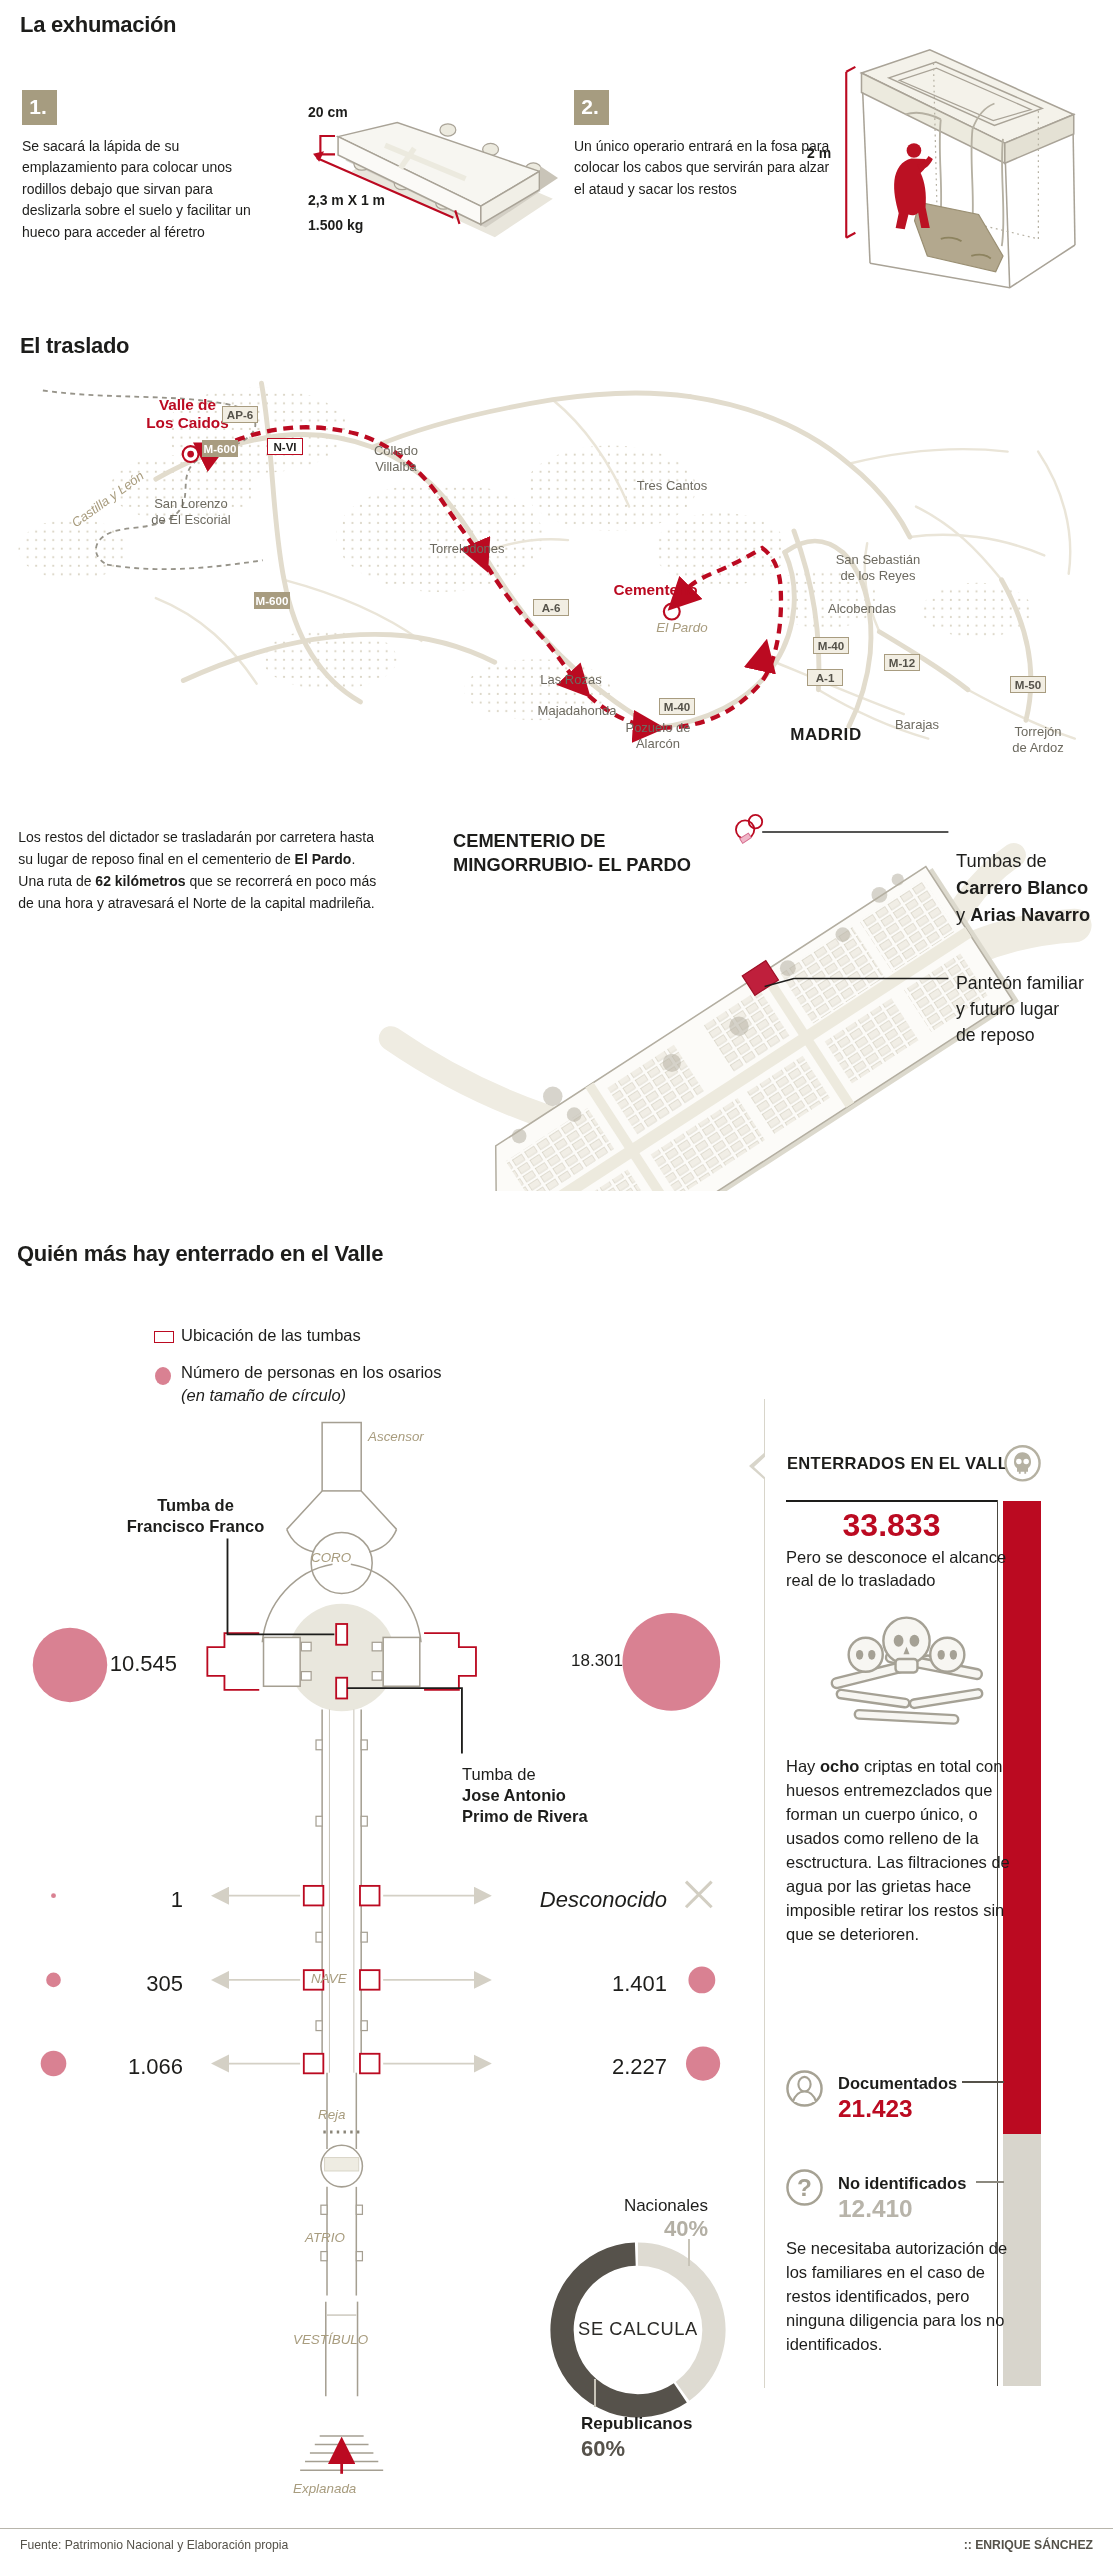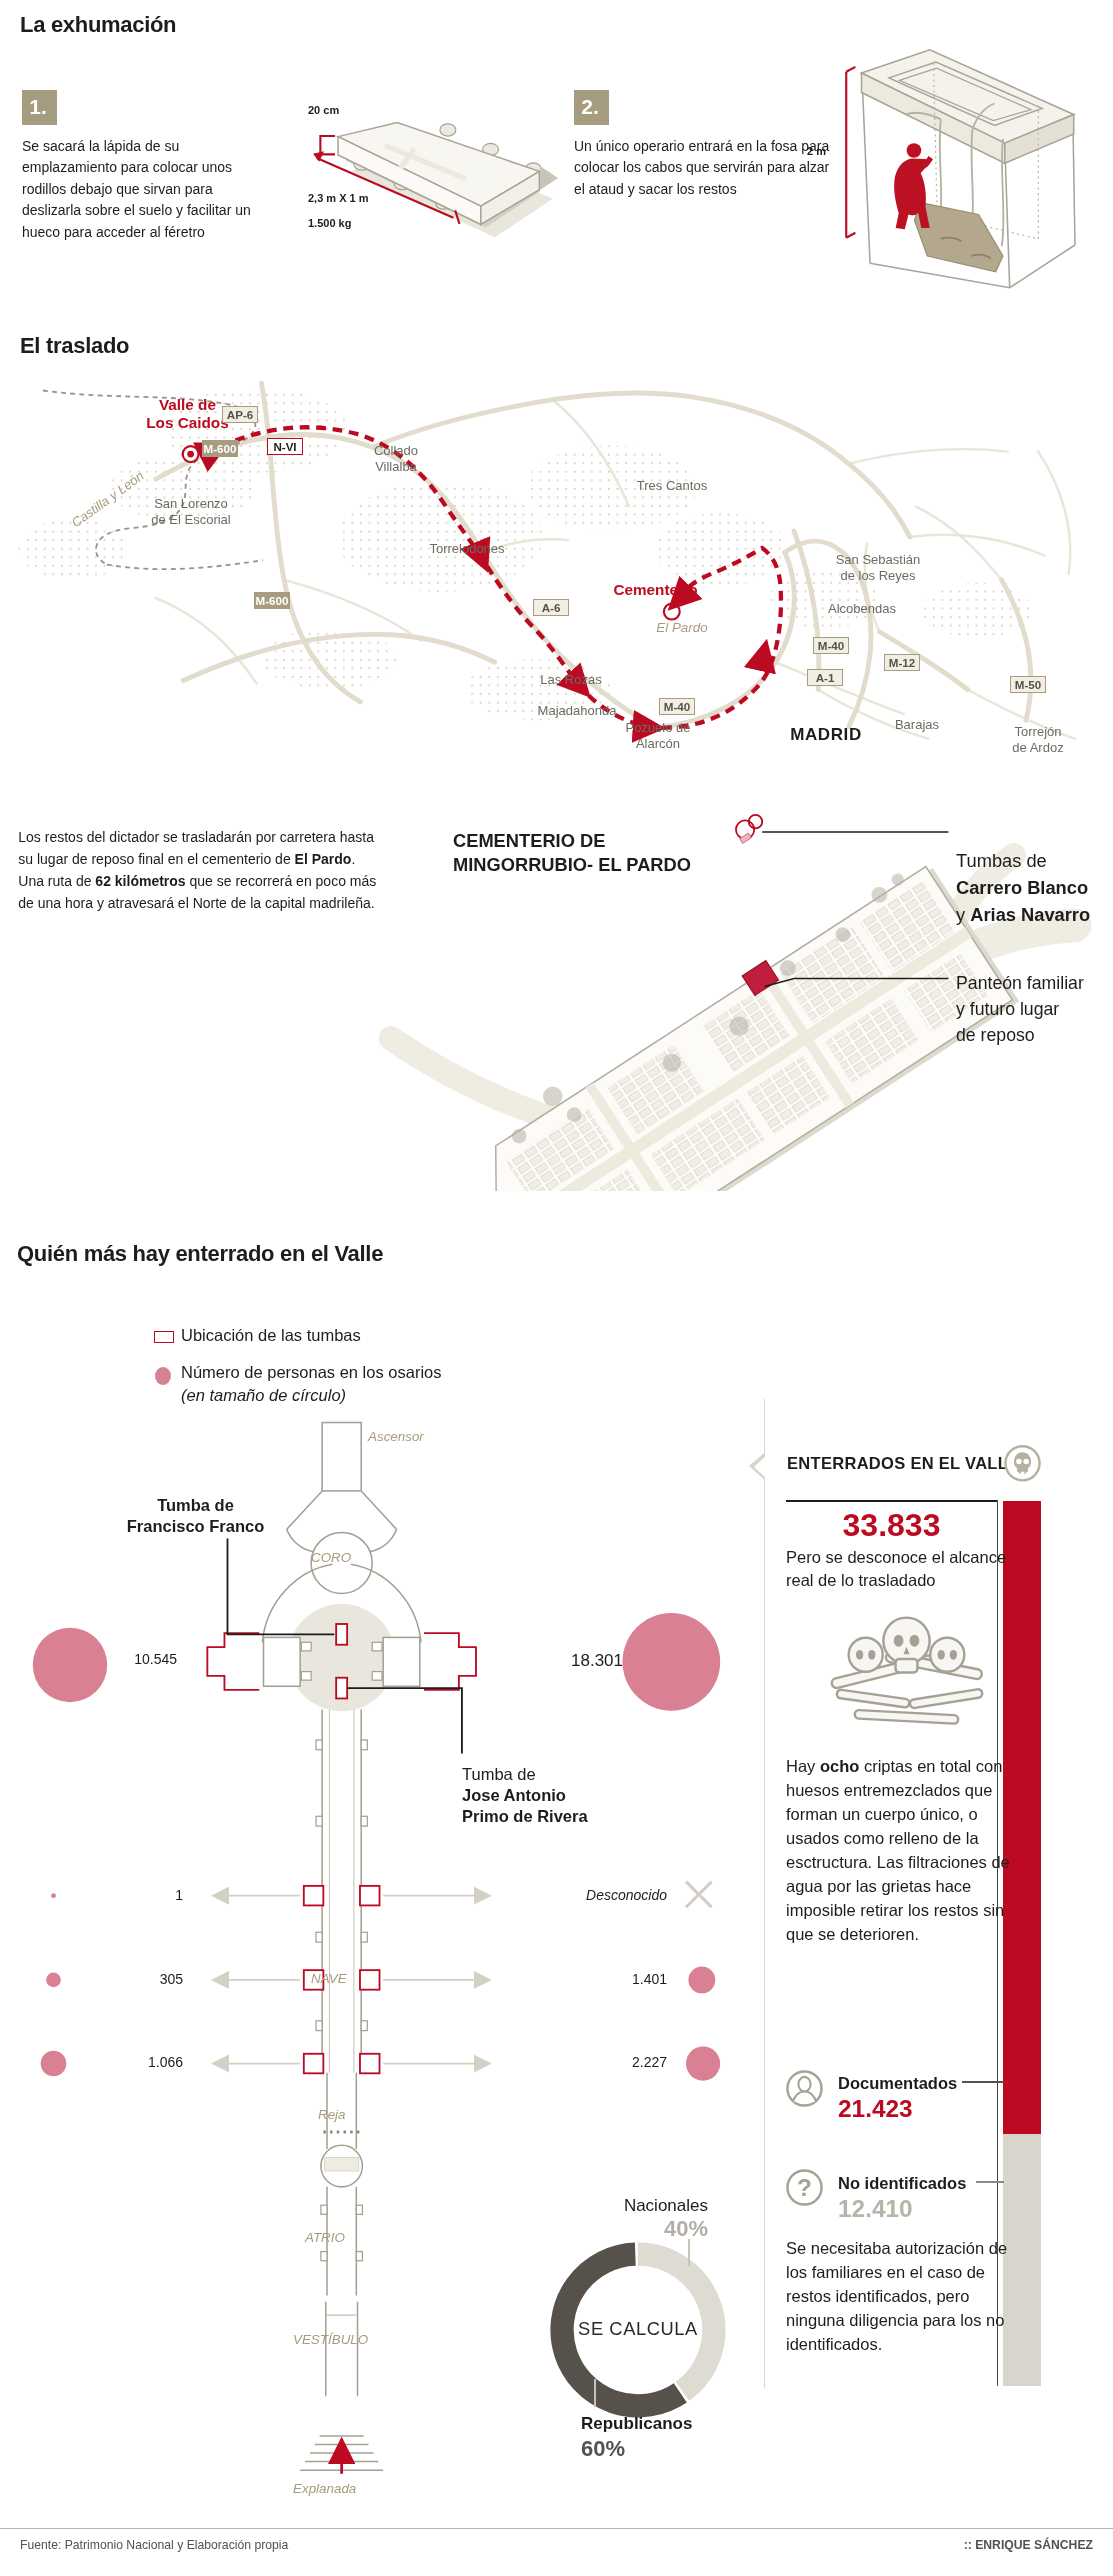--- a/index.html
+++ b/index.html
@@ -3,36 +3,36 @@
 <meta charset="utf-8">
 <style>
   html,body{margin:0;padding:0;background:#fff;}
   #page{position:relative;width:1114px;height:2576px;background:#ffffff;overflow:hidden;
         font-family:"Liberation Sans","DejaVu Sans",sans-serif;color:#1d1d1b;}
   .abs{position:absolute;}
   .h1{font-size:22px;font-weight:800;letter-spacing:-0.3px;color:#1d1d1b;}
   .step-num{width:35px;height:35px;background:#a69c80;color:#fff;font-size:21px;font-weight:700;
             line-height:34px;padding-left:7.3px;box-sizing:border-box;}
   .body-text{font-size:14px;line-height:21.4px;color:#1d1d1b;}
-  .meas{font-size:11px;font-weight:700;color:#1d1d1b;}
+  .meas{font-size:14px;font-weight:700;color:#1d1d1b;}
   .pre{white-space:pre-line;}
   .city{font-size:13px;line-height:16px;color:#6d6a60;text-align:center;}
   .city-major{font-size:17px;font-weight:800;color:#1d1d1b;letter-spacing:0.6px;}
   .tan-italic{color:#a89c7e;font-style:italic;font-size:13.4px;}
   .red-place{color:#bb0a21;font-weight:700;font-size:15.3px;line-height:18.3px;text-align:center;}
   .shield{position:absolute;font-size:11.6px;font-weight:700;color:#55524a;background:#f2eee3;
           border:1.8px solid #a89c80;padding:1.2px 0;width:34px;text-align:center;}
   .shield-red{border-color:#bb0a21;background:#fff;color:#1d1d1b;margin-top:43px;}
   .shield-solid{background:#a89c80;color:#fff;border:1.8px solid #a89c80;}
   .cem-title{font-size:18.3px;font-weight:800;line-height:24.4px;color:#1d1d1b;}
   .cem-label{font-size:17.7px;line-height:26px;color:#1d1d1b;}
   .legend-text{font-size:16.5px;color:#1d1d1b;}
   .plan-label{color:#a89c7e;font-style:italic;font-size:13.4px;text-align:left;}
   .tomb-label{font-size:16.5px;line-height:21px;color:#1d1d1b;}
-  .num{font-size:14px;color:#1d1d1b;}
+  .num{font-size:22px;color:#1d1d1b;}
   .panel-title{font-size:16.5px;font-weight:800;letter-spacing:0.3px;color:#1d1d1b;}
   .panel-text{font-size:16.5px;line-height:24px;color:#1d1d1b;}
   .big-red{font-size:32px;font-weight:800;color:#bb0a21;}
   .stat-label{font-size:16.5px;font-weight:800;color:#1d1d1b;}
   .stat-red{font-size:24.4px;font-weight:800;color:#bb0a21;}
   .stat-gray{font-size:24.4px;font-weight:800;color:#b8b4aa;}
   .donut-center{font-size:18.3px;letter-spacing:0.6px;color:#2b2a27;text-align:center;}
   .donut-lab{font-size:17px;color:#1d1d1b;}
   .donut-pct-light{font-size:22px;font-weight:800;color:#b3afa4;}
   .donut-pct-dark{font-size:22px;font-weight:800;color:#56524b;}

